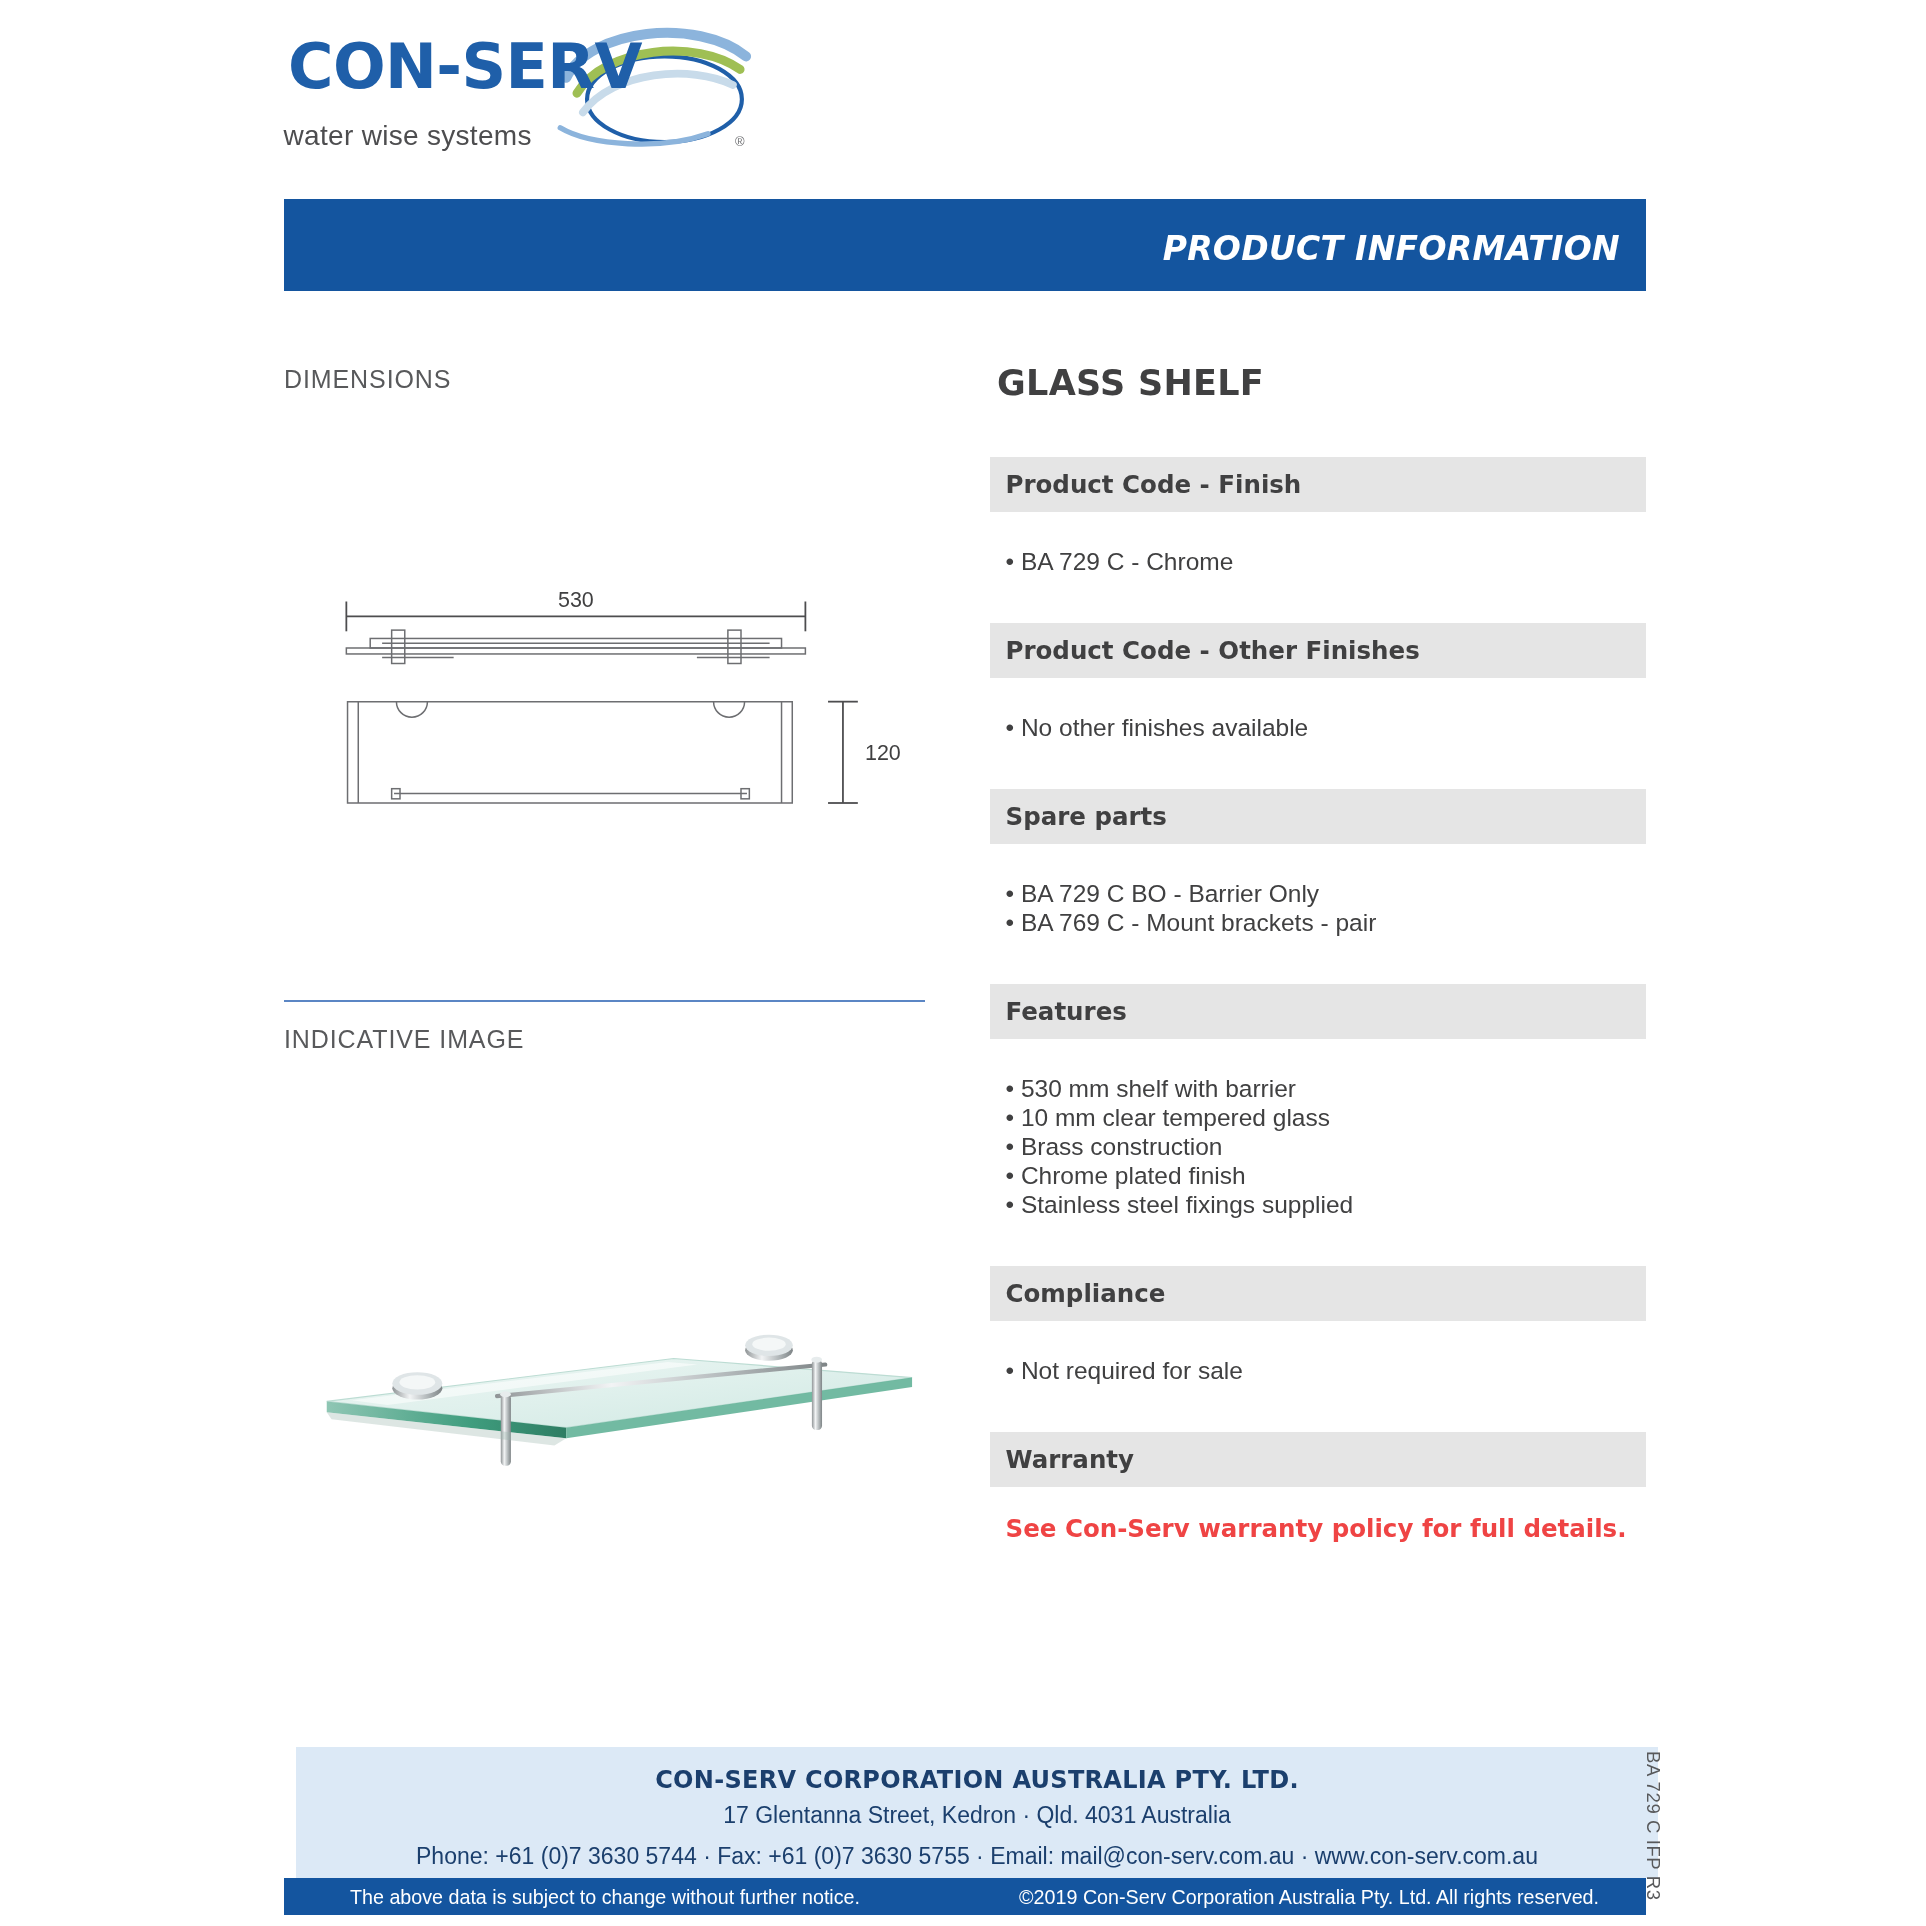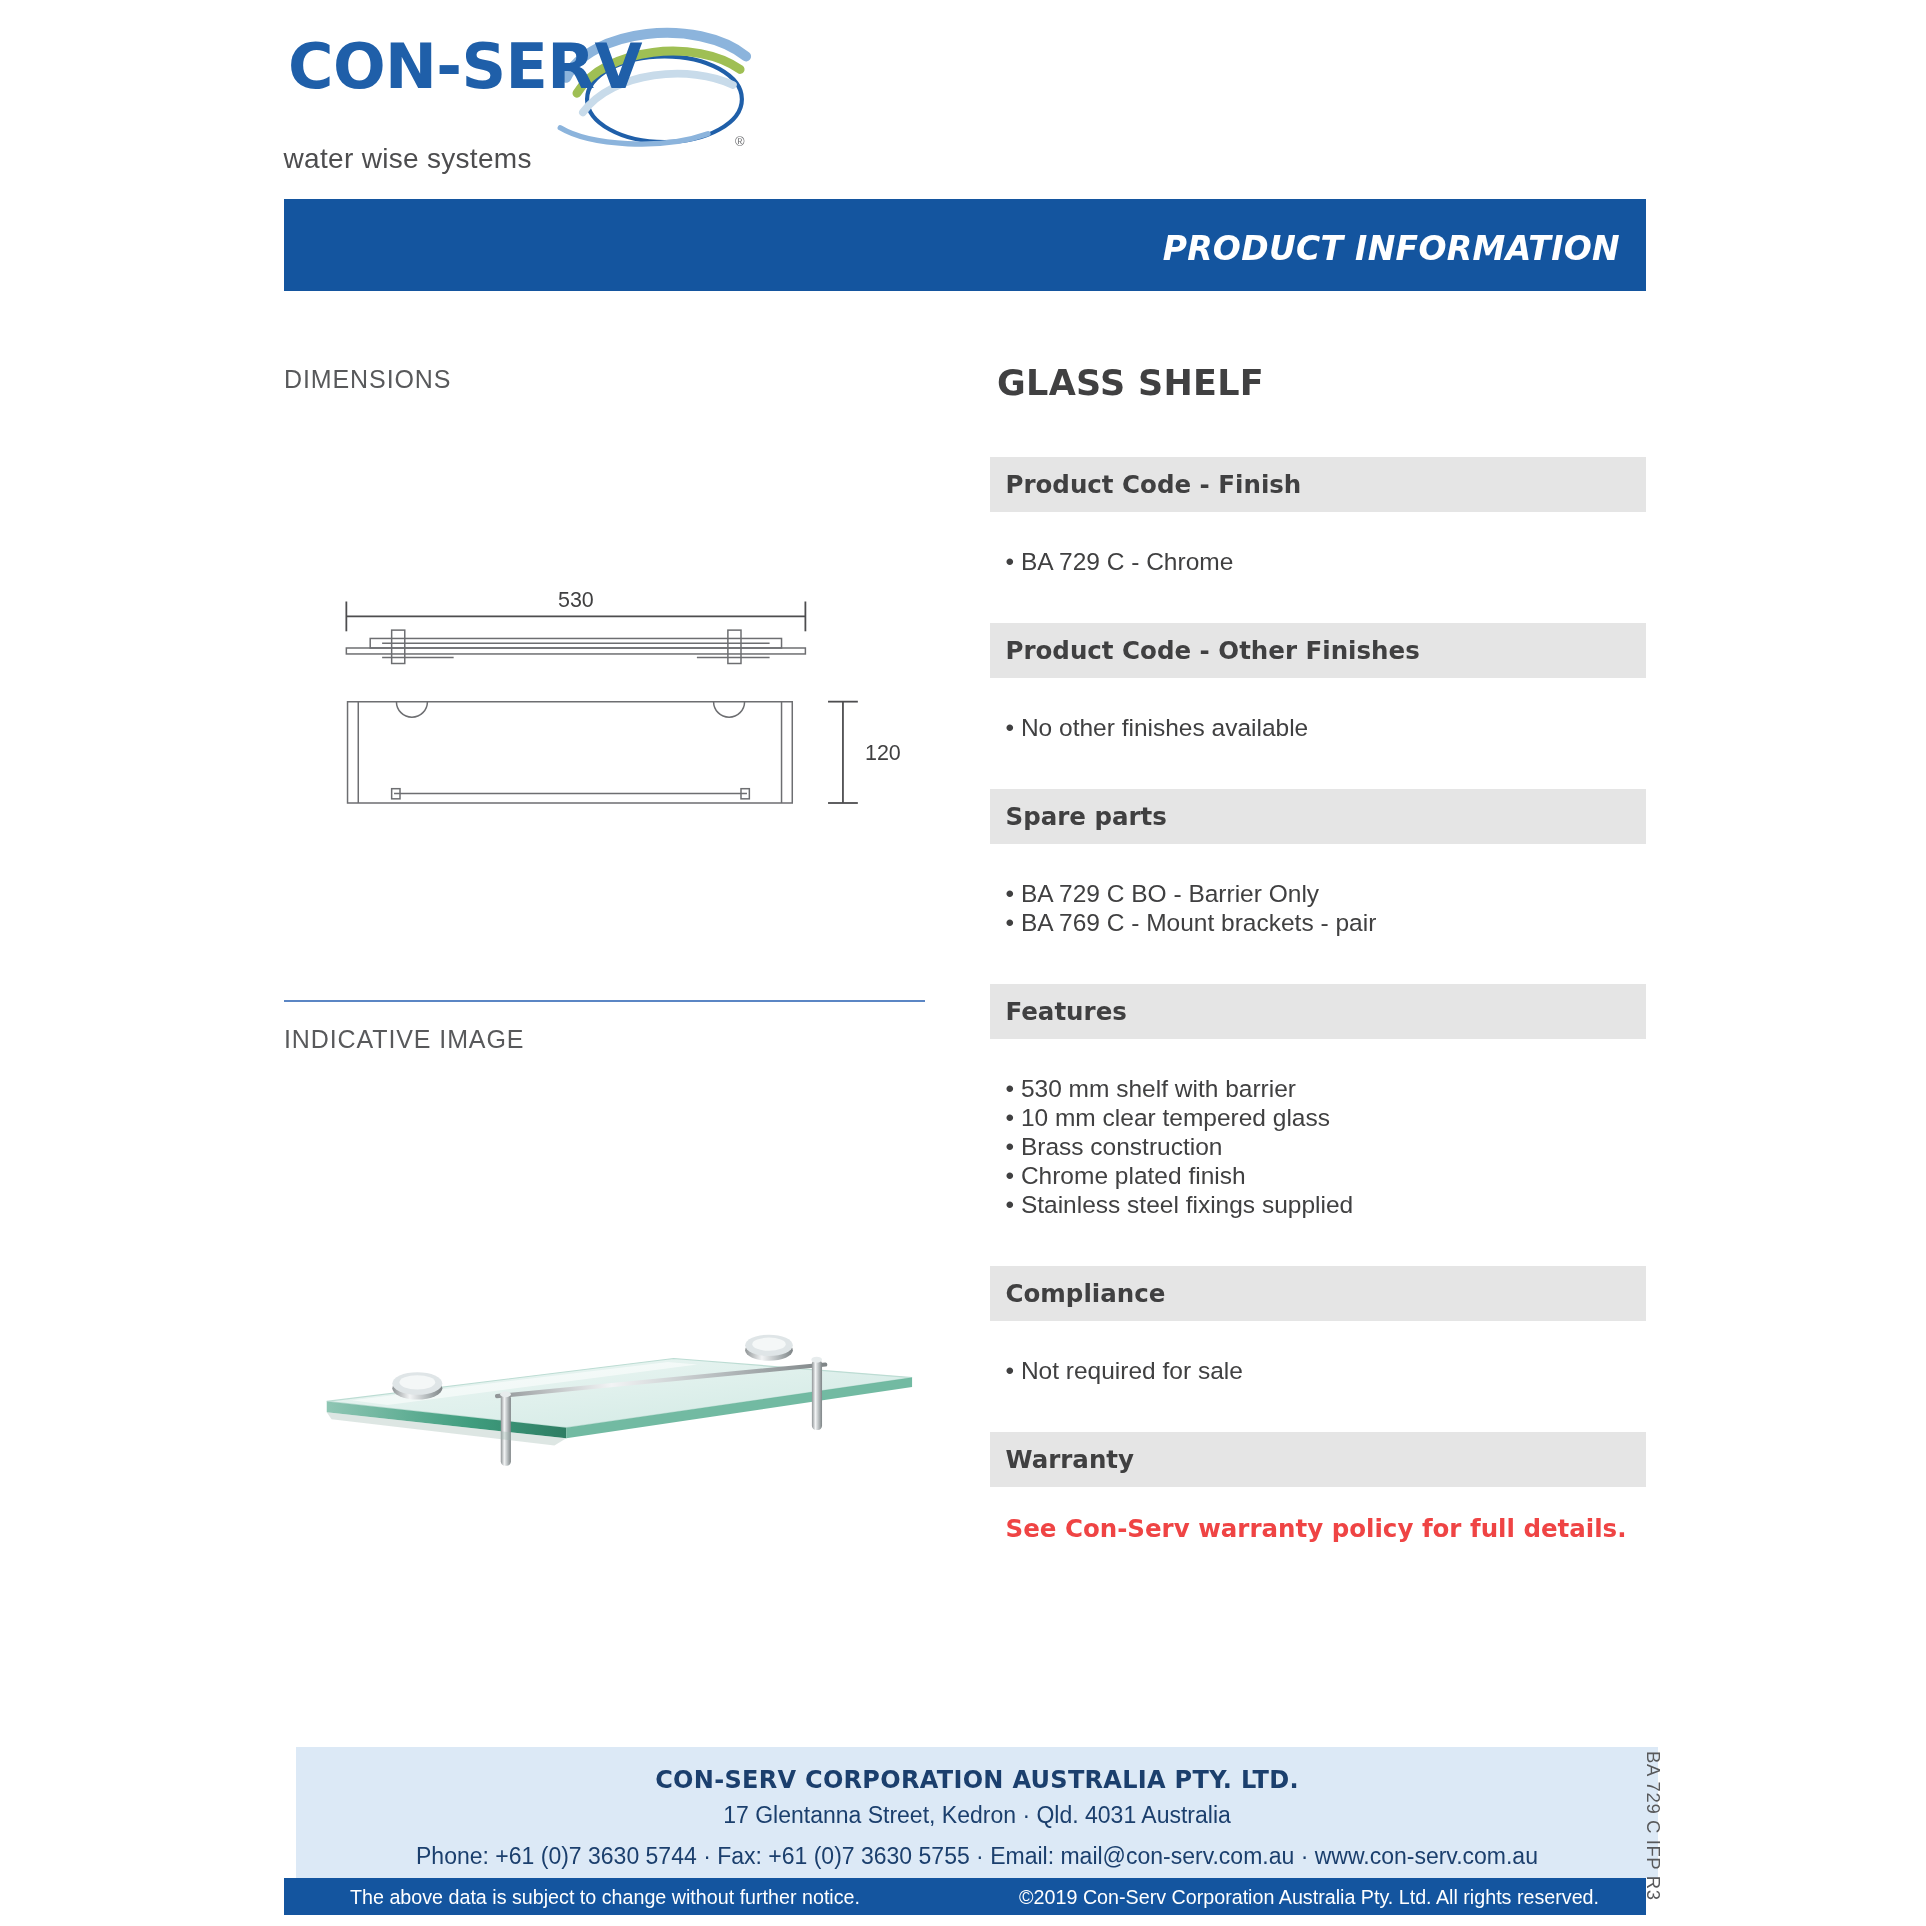--- a/index.html
+++ b/index.html
@@ -39,21 +39,20 @@
   }
   .logo-sub {
     position: absolute;
     left: 3.6px;
     top: 99px;
     font-family: "Liberation Sans", sans-serif;
     font-size: 28px;
     letter-spacing: 0.3px;
     color: #4d4d4f;
     line-height: 1;
-    margin-top: 23px;
   }
   .logo-reg {
     position: absolute;
     left: 455px;
     top: 111px;
     font-size: 13px;
     color: #6d6e71;
   }
 
   

